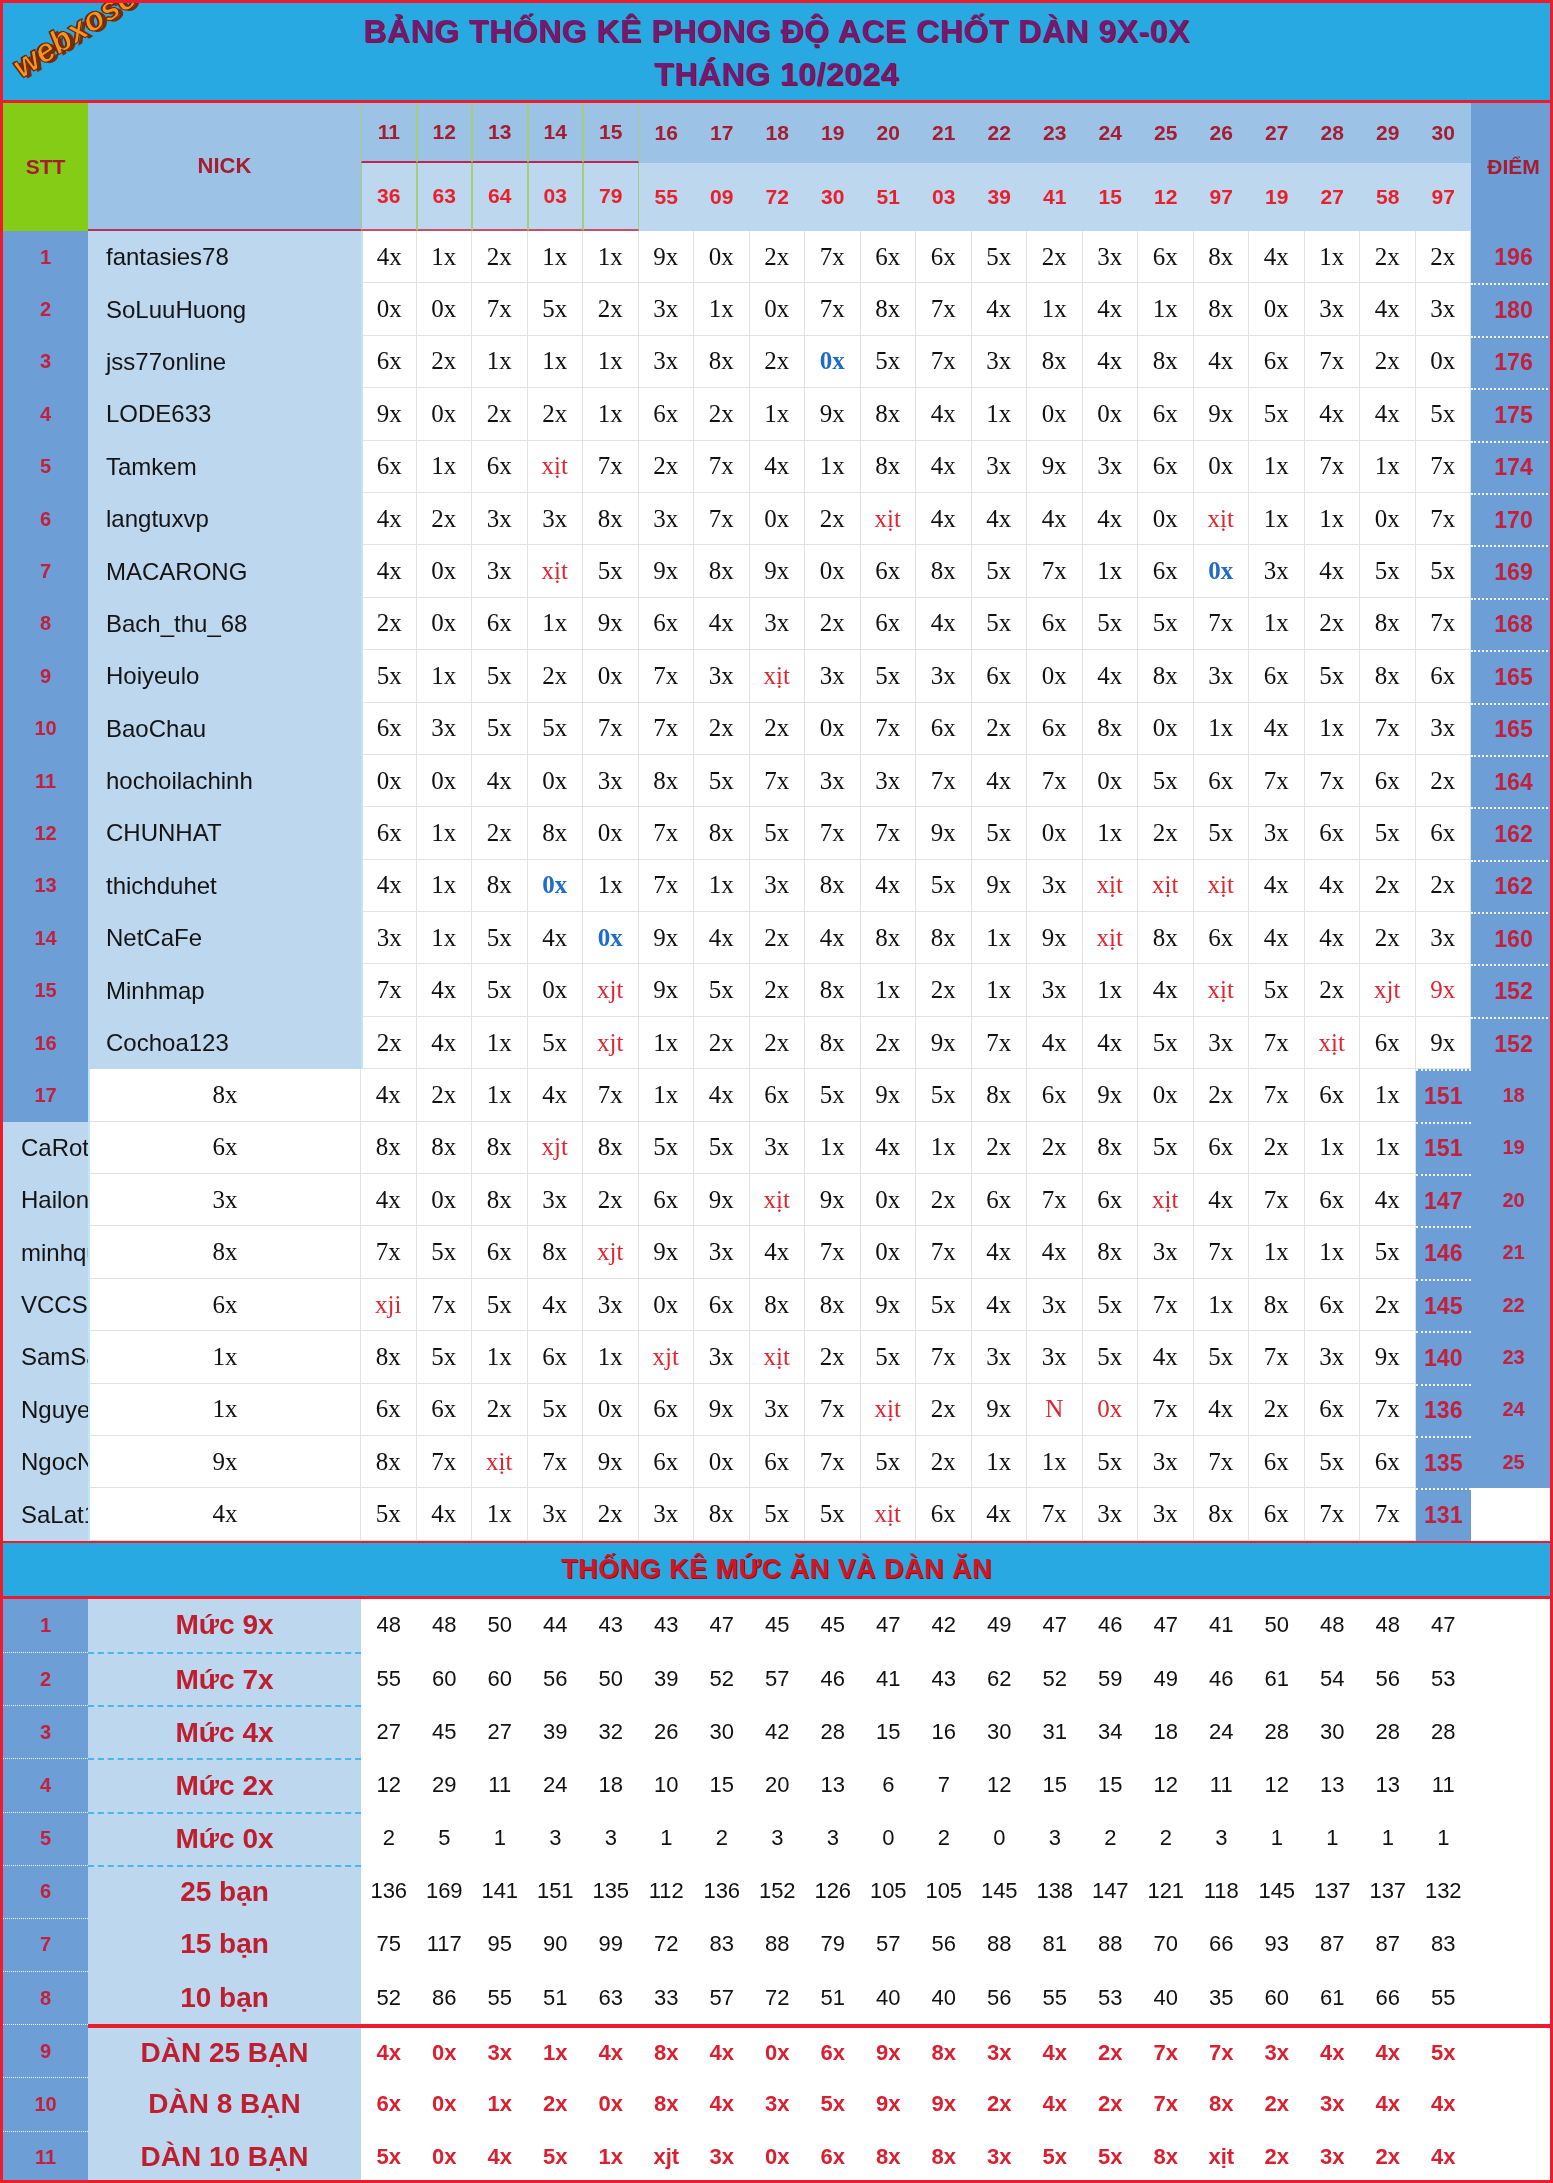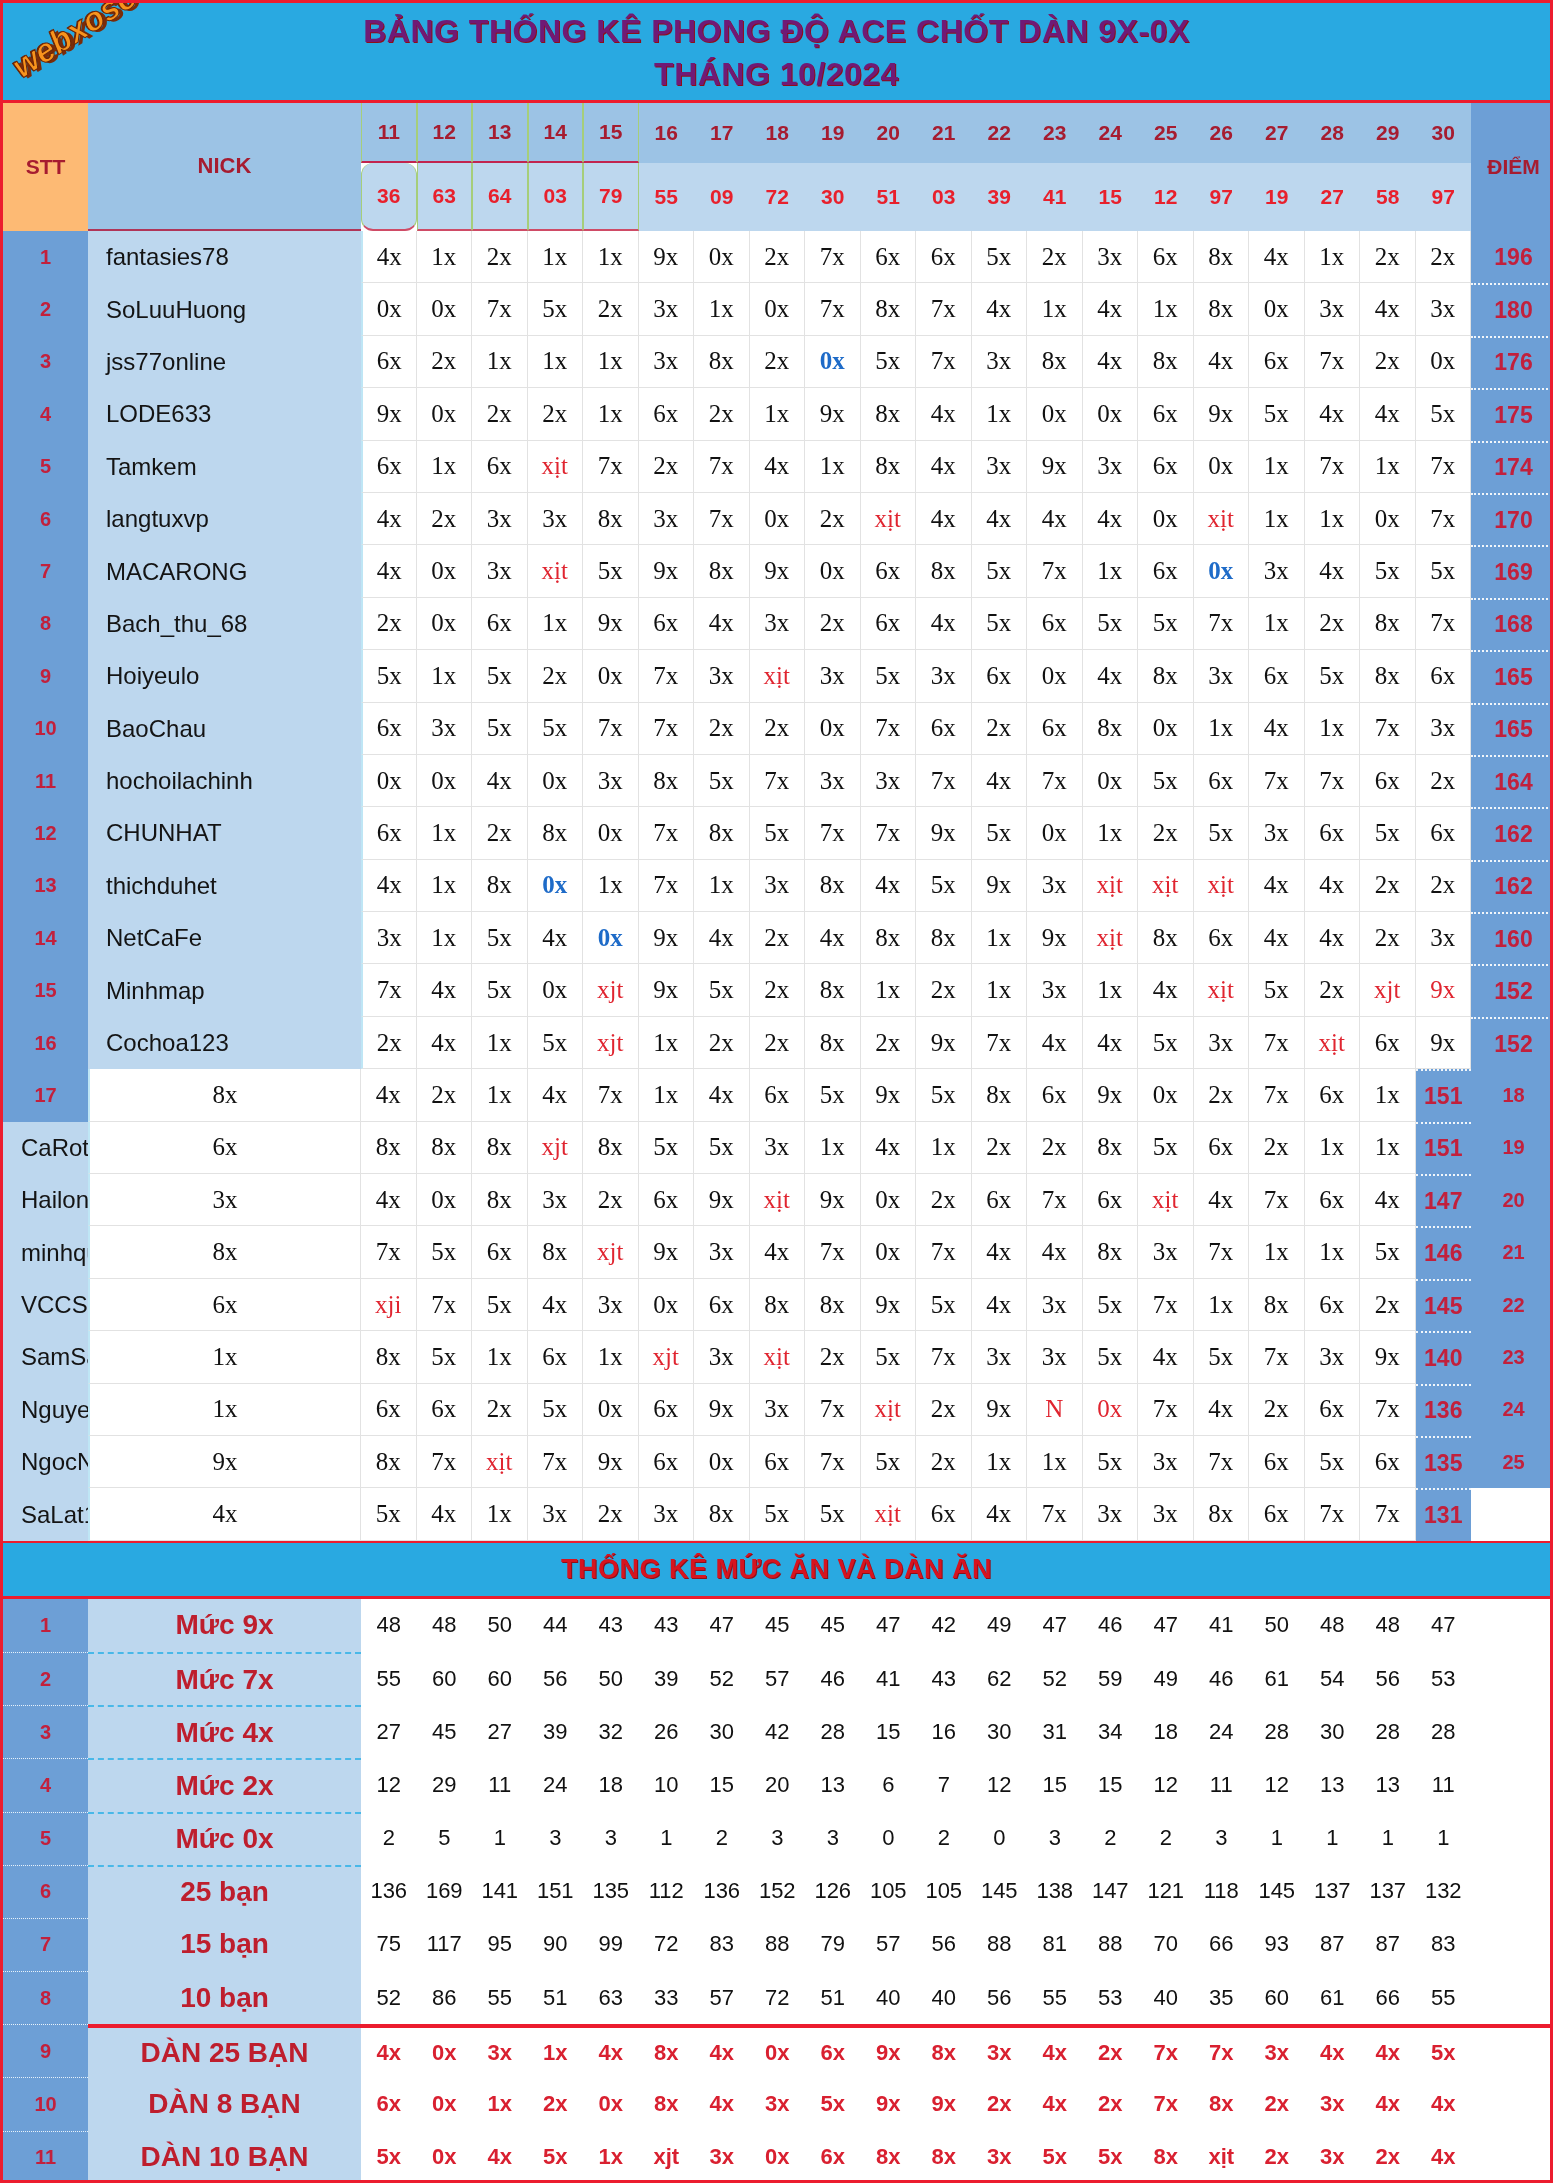--- a/index.html
+++ b/index.html
@@ -13,21 +13,21 @@
   .logo { position:absolute; left:6px; top:26px; transform:rotate(-33deg); transform-origin:40px center;
           font-size:33px; font-weight:bold; font-style:italic; color:#F7941D;
           -webkit-text-stroke:1px #6b2405; text-shadow:3px 3px 0 #7a2c0a, -1px -1px 0 #6b2405; white-space:nowrap; }
 
   
   .grid { display:grid; grid-template-columns:85px 273px repeat(20, 55.5px) 85px; }
 
   
   .header-grid { grid-template-rows:60px 68px; }
   .cell { display:flex; align-items:center; justify-content:center; }
-  .hdr-stt  { grid-column:1; grid-row:1/3; background:#fdba74; color:#A61C30; font-weight:bold; font-size:21px; }
+  .hdr-stt  { grid-column:1; grid-row:1/3; background:#84cc16; color:#A61C30; font-weight:bold; font-size:21px; }
   .hdr-nick { grid-column:2; grid-row:1/3; background:#9CC3E5; color:#A61C30; font-weight:bold; font-size:22px; border-bottom:2px solid #B03558; }
   .hdr-diem { grid-column:23; grid-row:1/3; background:#6D9FD6; color:#A61C30; font-weight:bold; font-size:21px; }
   .hdr-day  { background:#9CC3E5; color:#A61C30; font-weight:bold; font-size:21px; }
   .hdr-draw { background:#BDD7EE; color:#E8202C; font-weight:bold; font-size:21px; }
   .hdr-day.g, .hdr-draw.g { border-left:1px solid #A6CE7A; border-right:1px solid #A6CE7A; }
   .hdr-day.rline { border-bottom:2px solid #C2244E; }
   .hdr-draw.rline { border-bottom:2px solid #CF4B66; }
 
   
   .body-grid { grid-auto-rows:52.4px; }
@@ -86,21 +86,21 @@
       <div class="cell hdr-day" style="grid-row: 1;">21</div>
       <div class="cell hdr-day" style="grid-row: 1;">22</div>
       <div class="cell hdr-day" style="grid-row: 1;">23</div>
       <div class="cell hdr-day" style="grid-row: 1;">24</div>
       <div class="cell hdr-day" style="grid-row: 1;">25</div>
       <div class="cell hdr-day" style="grid-row: 1;">26</div>
       <div class="cell hdr-day" style="grid-row: 1;">27</div>
       <div class="cell hdr-day" style="grid-row: 1;">28</div>
       <div class="cell hdr-day" style="grid-row: 1;">29</div>
       <div class="cell hdr-day" style="grid-row: 1;">30</div>
-      <div class="cell hdr-draw g rline" style="grid-row: 2; border-radius: 12px;">36</div>
+      <div class="cell hdr-draw g rline" style="grid-row: 2;">36</div>
       <div class="cell hdr-draw g rline" style="grid-row: 2;">63</div>
       <div class="cell hdr-draw g rline" style="grid-row: 2;">64</div>
       <div class="cell hdr-draw g rline" style="grid-row: 2;">03</div>
       <div class="cell hdr-draw g rline" style="grid-row: 2;">79</div>
       <div class="cell hdr-draw" style="grid-row: 2;">55</div>
       <div class="cell hdr-draw" style="grid-row: 2;">09</div>
       <div class="cell hdr-draw" style="grid-row: 2;">72</div>
       <div class="cell hdr-draw" style="grid-row: 2;">30</div>
       <div class="cell hdr-draw" style="grid-row: 2;">51</div>
       <div class="cell hdr-draw" style="grid-row: 2;">03</div>

